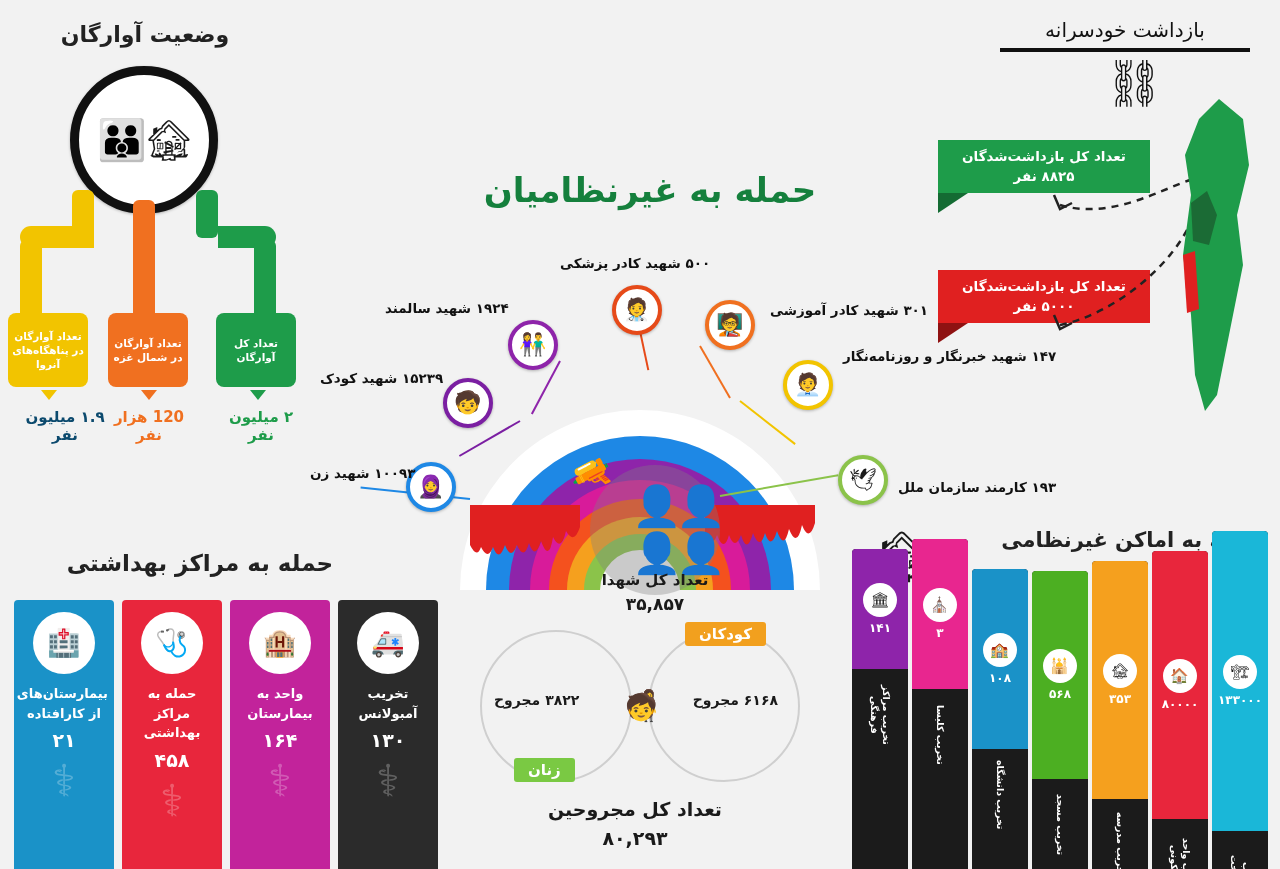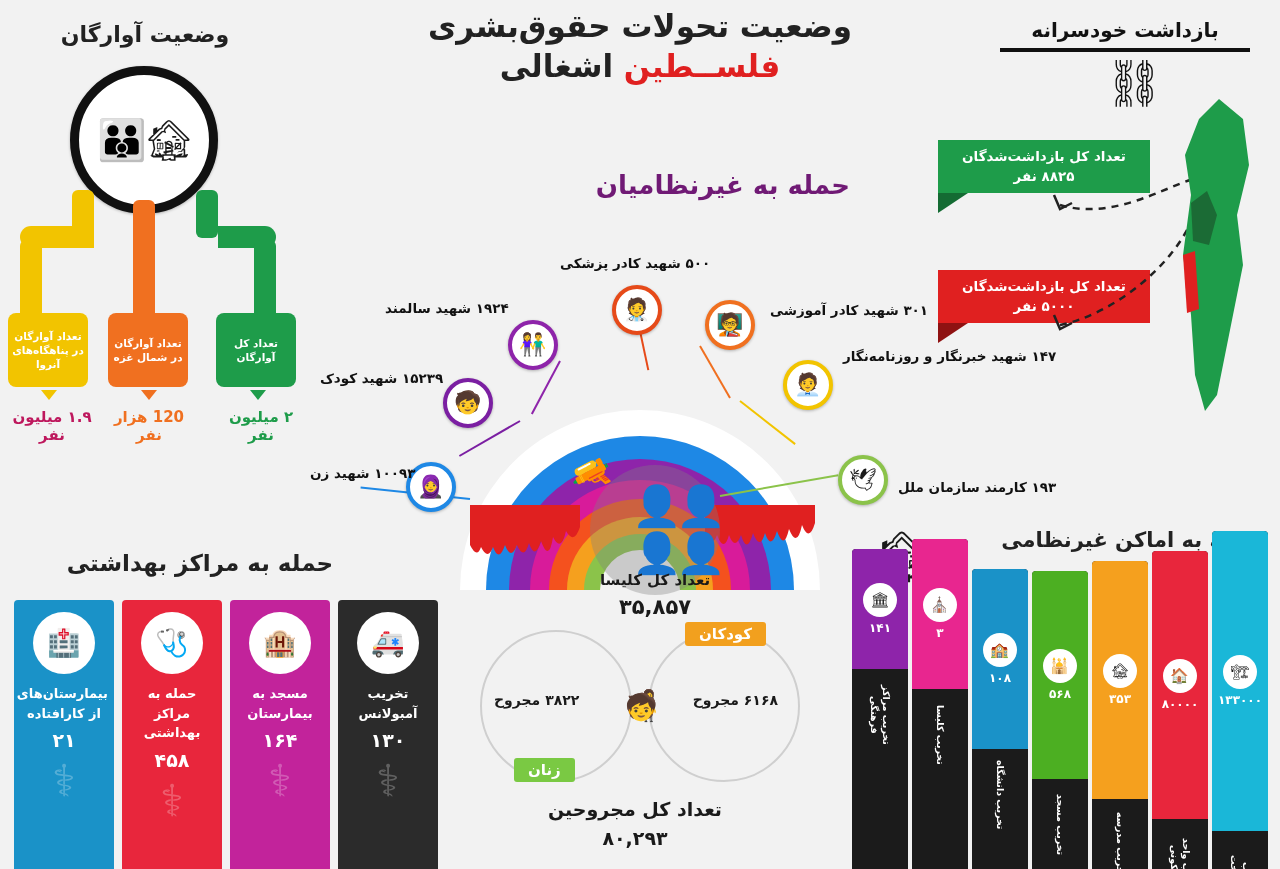--- a/index.html
+++ b/index.html
@@ -83,26 +83,26 @@
   }
   #victims-glyphs { font-size:40px; letter-spacing:-6px; color:#111; margin-bottom:18px; }
   #total-martyrs {
     top:570px; left:565px; width:180px; text-align:center; font-size:15px; font-weight:bold; line-height:1.45;
   }
 
   .node-label { position:absolute; font-size:13.5px; font-weight:bold; color:#111; white-space:nowrap; }
   .connector { position:absolute; height:2px; transform-origin:0 50%; }
 
   
-  #civil-heading { top:170px; left:450px; width:400px; 
-    font-size:26px; font-weight:bold; color:#701a75; }
+  #civil-heading { top:170px; left:450px; width:400px; text-align:center;
+    font-size:34px; font-weight:bold; color:#15803d; }
 
   
   #detention-title { top:18px; left:990px; width:270px; text-align:center;
-      font-size:20px; font-weight:bold; color:#111; }
+      font-size:20px; font-weight:normal; color:#111; }
   #detention-rule { top:48px; left:1000px; width:250px; height:4px; background:#111; }
   #cuffs { top:56px; left:1105px; font-size:46px; color:#111; }
   .banner {
     position:absolute; color:#fff; font-size:13.5px; font-weight:bold; text-align:center;
     line-height:1.45; padding:7px 10px;
   }
   #banner-green { top:140px; left:938px; width:212px; background:#1e9c4a; }
   #banner-red   { top:270px; left:938px; width:212px; background:#e02020; }
   #map { top:95px; left:1165px; width:96px; height:320px; }
 
@@ -131,26 +131,20 @@
       display:flex; align-items:center; justify-content:center; font-size:15px; }
   .bar .val { text-align:center; color:#fff; font-size:12px; font-weight:bold; padding:4px 0 8px; }
   .bar .blk { background:#1b1b1b; color:#fff; font-size:9.5px; font-weight:bold; text-align:center;
       padding:8px 2px; line-height:1.3; writing-mode:vertical-rl; height:92px; margin:0 auto; }
 </style>
 </head>
 <body>
 
 <div class="stage">
 
-  <div class="abs" id="title-block">
-    <div id="title-line1">وضعیت تحولات حقوق‌بشری</div>
-    <div id="title-line2">
-      <span id="title-em">فلســطین</span><span> اشغالی</span>
-    </div>
-  </div>
 
 
   <div class="abs" id="refugee-title">وضعیت آوارگان</div>
   <div class="abs circ" id="refugee-hub">
     <span class="glyphs">🏚👪</span>
   </div>
 
   <div class="abs pipe" style="top:190px; left:196px; width:22px; height:48px; background:#1e9c4a;"></div>
   <div class="abs pipe" style="top:226px; left:218px; width:58px; height:22px; background:#1e9c4a; border-radius:0 12px 12px 0;"></div>
   <div class="abs pipe" style="top:240px; left:254px; width:22px; height:80px; background:#1e9c4a;"></div>
@@ -169,21 +163,21 @@
 
   <div class="tag" style="top:313px; left:108px; width:80px; height:74px; background:#f07020;">
     <span>تعداد آوارگان در شمال غزه</span>
   </div>
   <div class="under" style="top:408px; left:100px; width:98px; color:#f07020;">120 هزار نفر</div>
   <div class="abs" style="top:390px; left:141px; width:0;height:0;border-left:8px solid transparent;border-right:8px solid transparent;border-top:10px solid #f07020;"></div>
 
   <div class="tag" style="top:313px; left:8px; width:80px; height:74px; background:#f2c400;">
     <span>تعداد آوارگان در پناهگاه‌های آنروا</span>
   </div>
-  <div class="under" style="top:408px; left:3px; width:98px; color:#be185d;">۱.۹ میلیون نفر</div>
+  <div class="under" style="top:408px; left:16px; width:98px; color:#0c4a6e;">۱.۹ میلیون نفر</div>
   <div class="abs" style="top:390px; left:41px; width:0;height:0;border-left:8px solid transparent;border-right:8px solid transparent;border-top:10px solid #f2c400;"></div>
 
   <div class="abs" id="civil-heading">حمله به غیرنظامیان</div>
 
   <div class="abs" id="fan">
     <div class="arc" style="width:360px;height:180px;border-width:26px;border-color:#ffffff;"></div>
     <div class="arc" style="width:308px;height:154px;border-width:24px;border-color:#1e88e5;"></div>
     <div class="arc" style="width:262px;height:131px;border-width:22px;border-color:#8e24aa;"></div>
     <div class="arc" style="width:220px;height:110px;border-width:20px;border-color:#d81b9a;"></div>
     <div class="arc" style="width:182px;height:91px;border-width:20px;border-color:#f4511e;"></div>
@@ -197,22 +191,22 @@
       <path d="M235 0 h110 v18 q-6 20 -13 2 q-5 24 -13 4 q-5 22 -12 2 q-6 20 -12 2 q-5 18 -12 0 q-6 22 -12 2 q-6 16 -12 0 q-5 18 -12 0 q-5 14 -12 -2 Z" fill="#e02020"></path>
     </svg>
   </div>
 
   <div class="abs" style="top:455px; left:570px; font-size:34px; transform:rotate(-28deg);">🔫</div>
 
   <div class="abs" id="victims-circle">
     <div id="victims-glyphs">👤👤👤👤</div>
   </div>
   <div class="abs" id="total-martyrs">
-    <div>تعداد کل کلیسا</div>
-    <div style="font-size:21px;">۳۵,۸۵۷</div>
+    <div>تعداد کل شهدا</div>
+    <div style="font-size:17px;">۳۵,۸۵۷</div>
   </div>
 
   <div class="connector" style="top:330px; left:640px; width:40px; background:#e64a19; transform:rotate(78deg);"></div>
   <div class="abs circ" style="top:285px; left:612px; width:50px; height:50px; border:4px solid #e64a19;">
       <span>🧑‍⚕️</span>
     </div>
   <div class="node-label" style="top:255px; left:560px;">۵۰۰ شهید کادر پزشکی</div>
 
   <div class="connector" style="top:345px; left:700px; width:60px; background:#f07020; transform:rotate(60deg);"></div>
   <div class="abs circ" style="top:300px; left:705px; width:50px; height:50px; border:4px solid #f07020;">
@@ -288,21 +282,21 @@
     <div class="wm">⚕</div>
   </div>
   <div class="hcard" style="left:122px; background:#e8263c;">
     <div class="ic">🩺</div>
     <div class="ttl">حمله به مراکز بهداشتی</div>
     <div class="num">۴۵۸</div>
     <div class="wm">⚕</div>
   </div>
   <div class="hcard" style="left:230px; background:#c2239b;">
     <div class="ic">🏨</div>
-    <div class="ttl">مسجد به بیمارستان</div>
+    <div class="ttl">واحد به بیمارستان</div>
     <div class="num">۱۶۴</div>
     <div class="wm">⚕</div>
   </div>
   <div class="hcard" style="left:338px; background:#2b2b2b;">
     <div class="ic">🚑</div>
     <div class="ttl">تخریب آمبولانس</div>
     <div class="num">۱۳۰</div>
     <div class="wm">⚕</div>
   </div>
 

